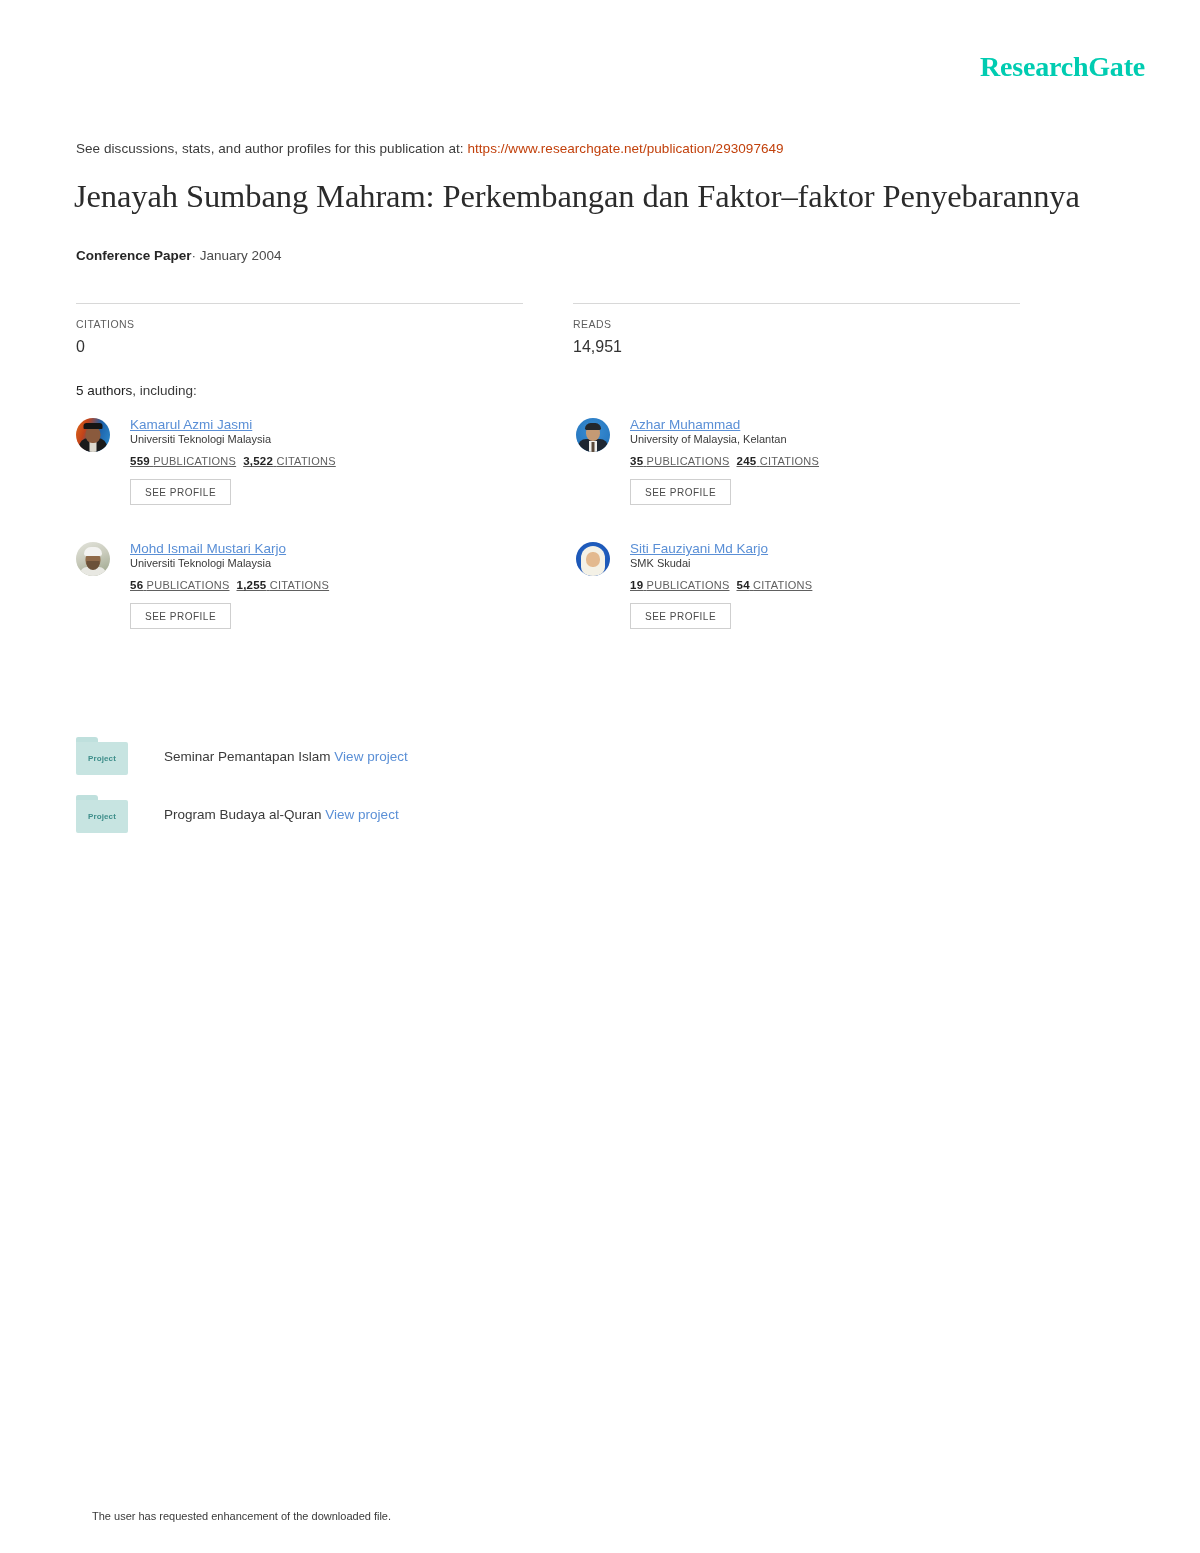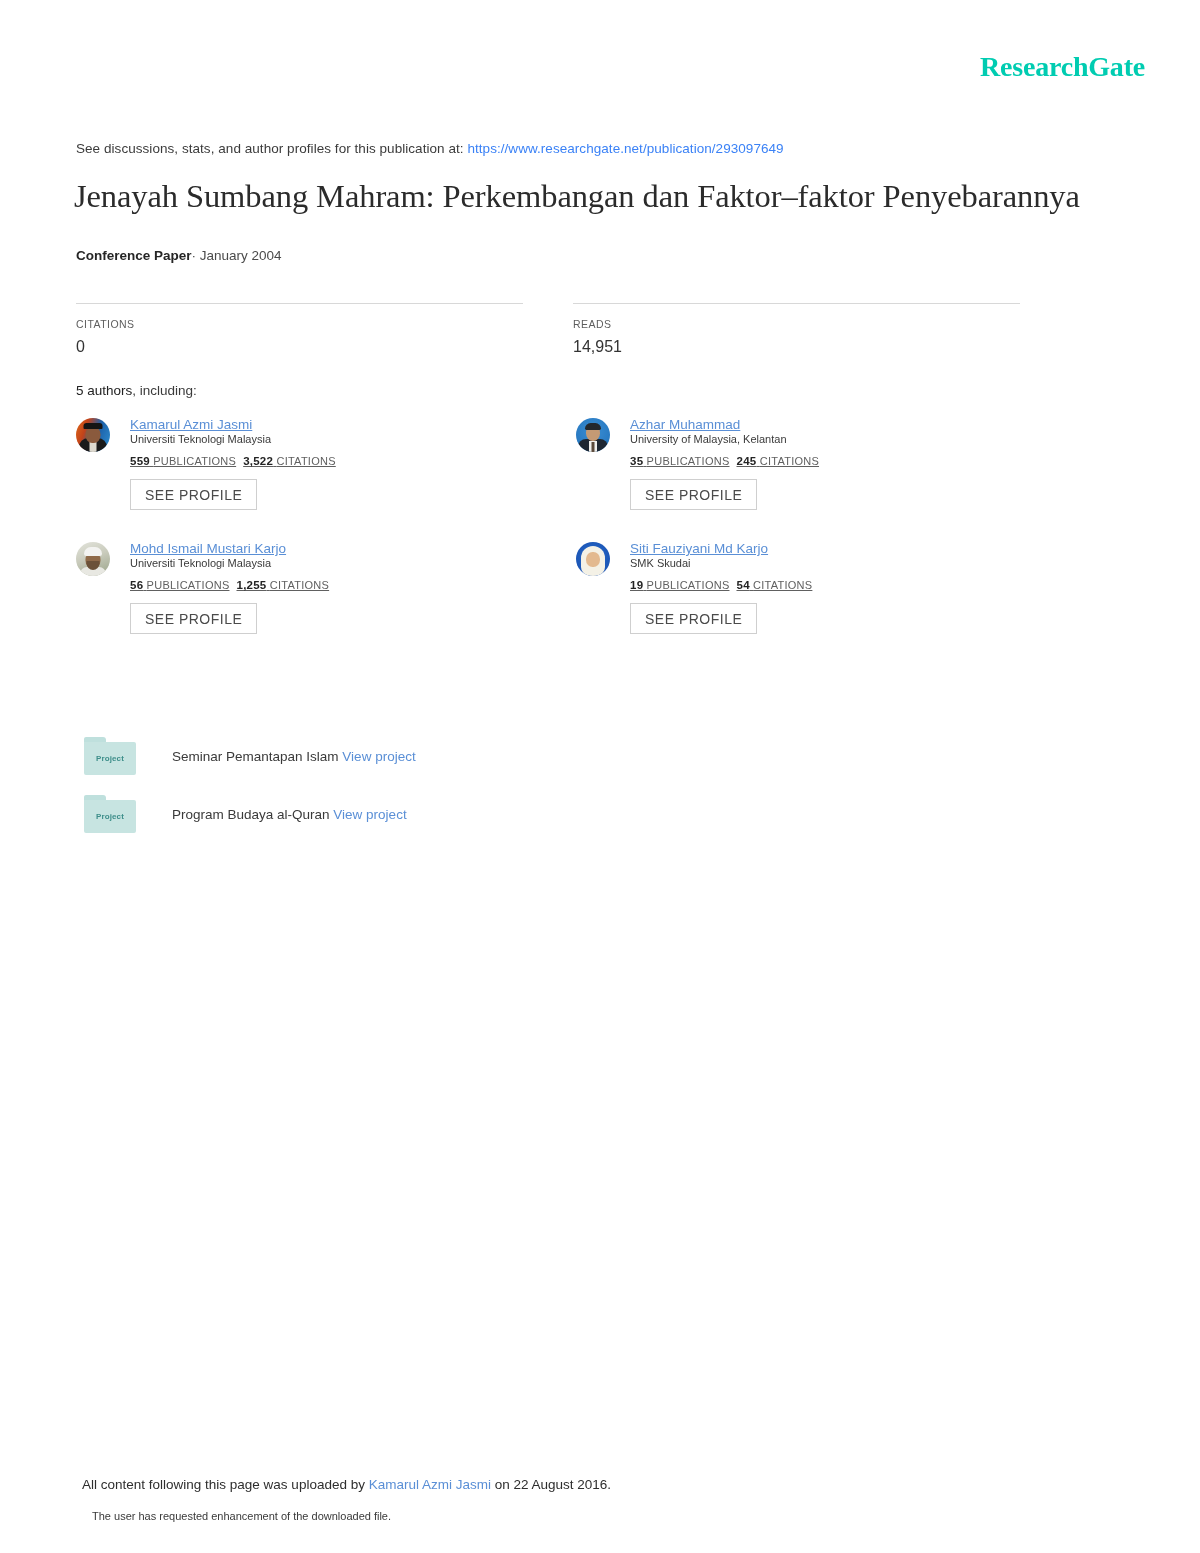--- a/index.html
+++ b/index.html
@@ -38,21 +38,21 @@
   .discuss-line {
     position: absolute;
     top: 141px;
     left: 76px;
     font-size: 13.5px;
     color: #3b3b3b;
     letter-spacing: 0.05px;
     white-space: nowrap;
   }
   .discuss-line .url {
-    color: #3b82f6;
+    color: #c2410c;
     text-decoration: none;
   }
 
   
   .paper-title {
     position: absolute;
     top: 177px;
     left: 74px;
     right: 60px;
     font-family: "Liberation Serif", serif;
@@ -165,40 +165,40 @@
     color: #242424;
     font-weight: 700;
     font-size: 11.5px;
   }
   .author-stats .gap { display: inline-block; width: 7px; }
   .see-profile {
     display: inline-block;
     border: 1px solid #cfcfcf;
     background: #ffffff;
     color: #4a4a4a;
-    font-size: 14px;
+    font-size: 10px;
     letter-spacing: 0.5px;
     padding: 7px 14px 6px 14px;
     cursor: pointer;
     font-family: "Liberation Sans", sans-serif;
   }
 
   
   .projects-heading {
     position: absolute;
     top: 687px;
     left: 76px;
     font-size: 13.5px;
     font-weight: 700;
     color: #262626;
   }
   .projects-list {
     position: absolute;
     top: 727px;
-    left: 84px;
+    left: 76px;
     width: 800px;
   }
   .project-row {
     display: flex;
     align-items: center;
     height: 58px;
   }
   .folder-icon {
     position: relative;
     width: 52px;
@@ -432,20 +432,15 @@
         <div class="body"></div>
         <div class="glyph">Project</div>
       </div>
       <div class="project-text">
         <span>Program Budaya al-Quran</span>
         <a class="project-link" href="#">View project</a>
       </div>
     </div>
   </div>
 
-  <div class="footer-upload">
-    <span>All content following this page was uploaded by</span>
-    <a class="link" href="#">Kamarul Azmi Jasmi</a>
-    <span>on 22 August 2016.</span>
-  </div>
   <div class="footer-note">The user has requested enhancement of the downloaded file.</div>
 
 </div>
 
 </body></html>

